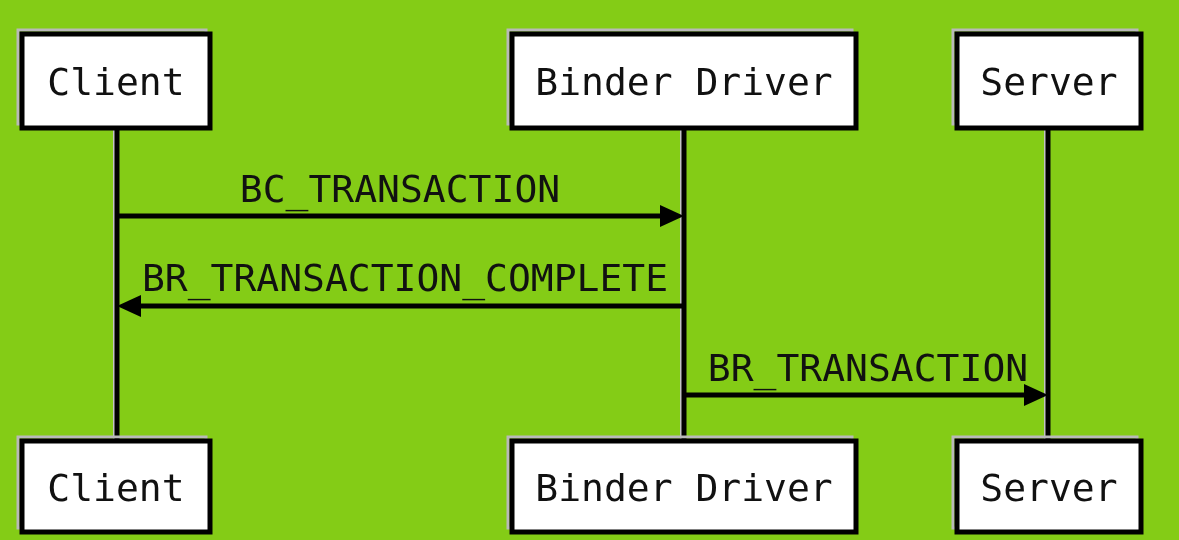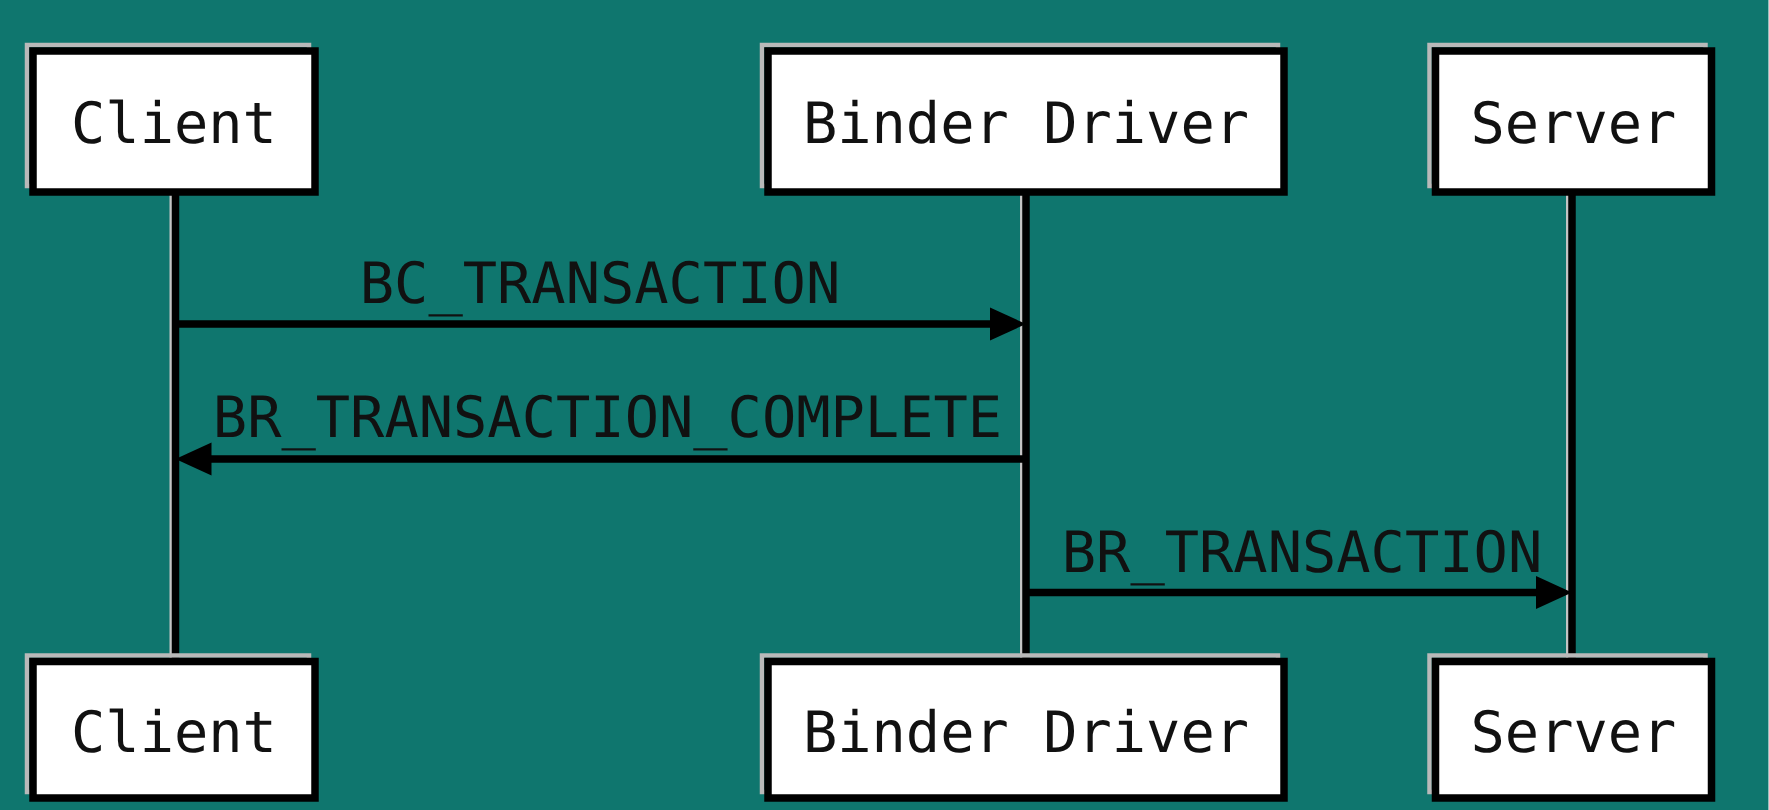--- a/index.html
+++ b/index.html
@@ -4,21 +4,21 @@
 <style>
   html, body {
     margin: 0;
     padding: 0;
     background: #ffffff;
   }
   #diagram-root {
     position: relative;
     width: 1179px;
     height: 540px;
-    background: #0f766e;
+    background: #84cc16;
     overflow: hidden;
     font-family: "DejaVu Sans Mono", "Liberation Mono", monospace;
   }
   #seq-svg {
     position: absolute;
     top: 0;
     left: 0;
     width: 1179px;
     height: 540px;
     display: block;

